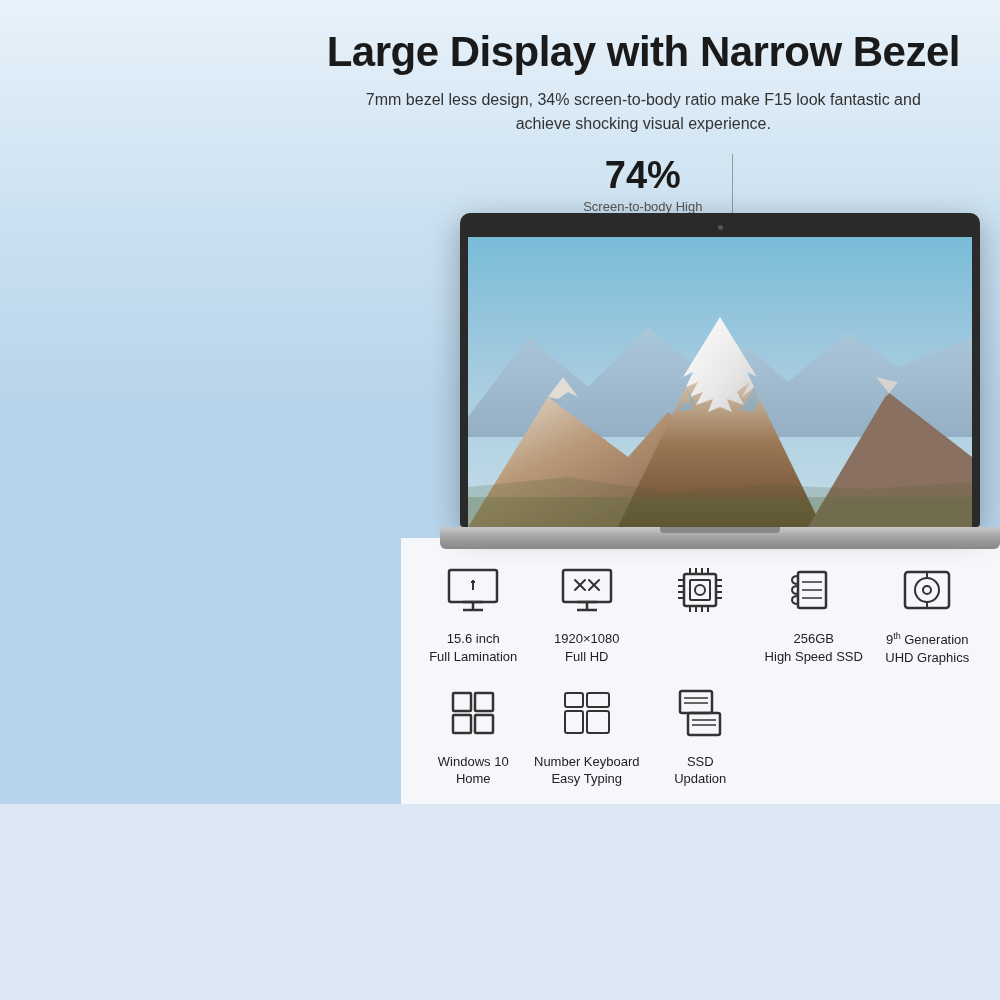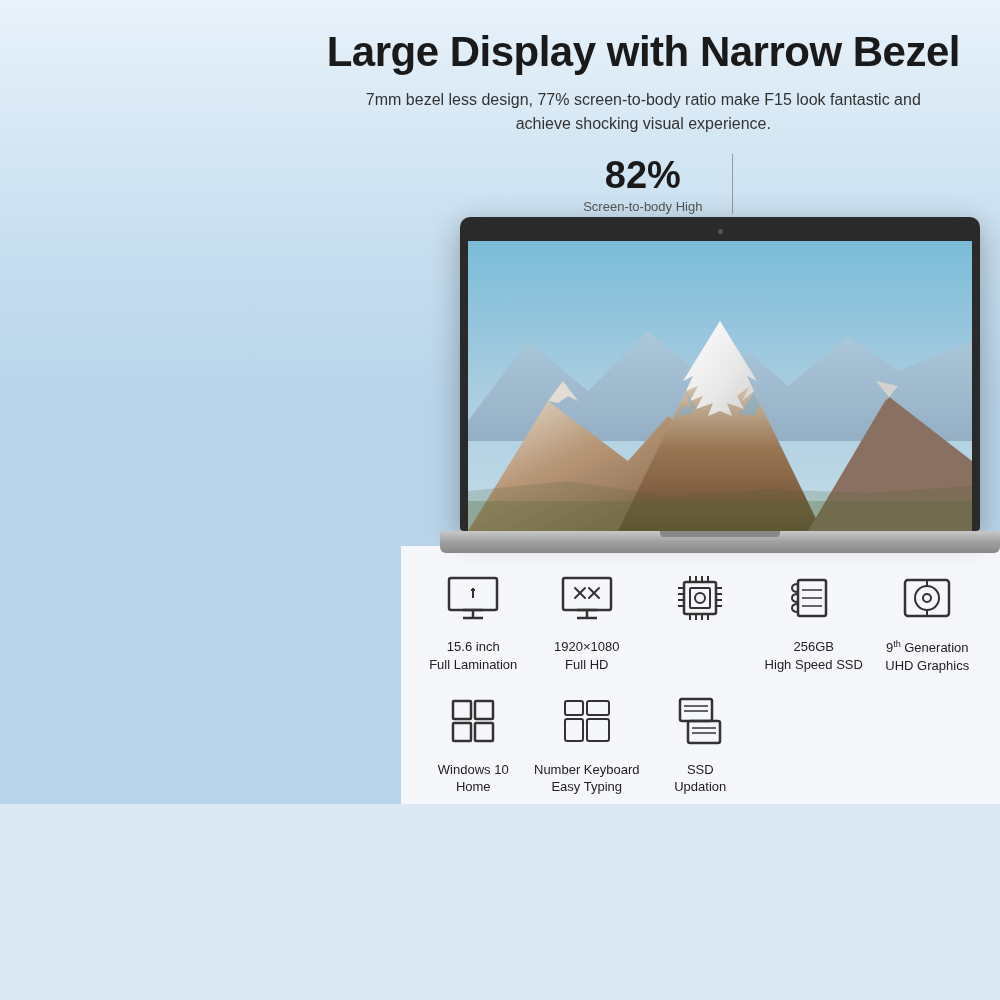--- a/index.html
+++ b/index.html
@@ -144,21 +144,21 @@
       transform: translateX(-50%);
       width: 120px;
       height: 6px;
       background: #888;
       border-radius: 0 0 4px 4px;
     }
 
     
     .features-section {
       background: #f5f7fa;
-      padding: 18px 20px 8px;
+      padding: 18px 20px 16px;
       margin-left: 12px;
     }
 
     .features-grid {
       display: grid;
       grid-template-columns: repeat(5, 1fr);
       gap: 12px 8px;
     }
 
     .feature-item {
@@ -193,25 +193,25 @@
       font-size: 9px;
     }
   </style>
 </head>
 <body>
 
 <div class="page">
 
   <div class="top-section">
     <h1 class="main-title">Large Display with Narrow Bezel</h1>
-    <p class="subtitle">7mm bezel less design, 77% screen-to-body ratio make F15 look fantastic and achieve shocking visual experience.</p>
+    <p class="subtitle">7mm bezel less design, 34% screen-to-body ratio make F15 look fantastic and achieve shocking visual experience.</p>
 
     <div class="stats-row">
       <div class="stat-item">
-        <div class="stat-value">82%</div>
+        <div class="stat-value">74%</div>
         <div class="stat-label">Screen-to-body High</div>
       </div>
     </div>
   </div>
 
   <div class="laptop-section">
     <div class="laptop-wrapper">
       <div class="laptop-screen-outer">
         <div class="webcam-bar">
           <div class="webcam-dot"></div>

